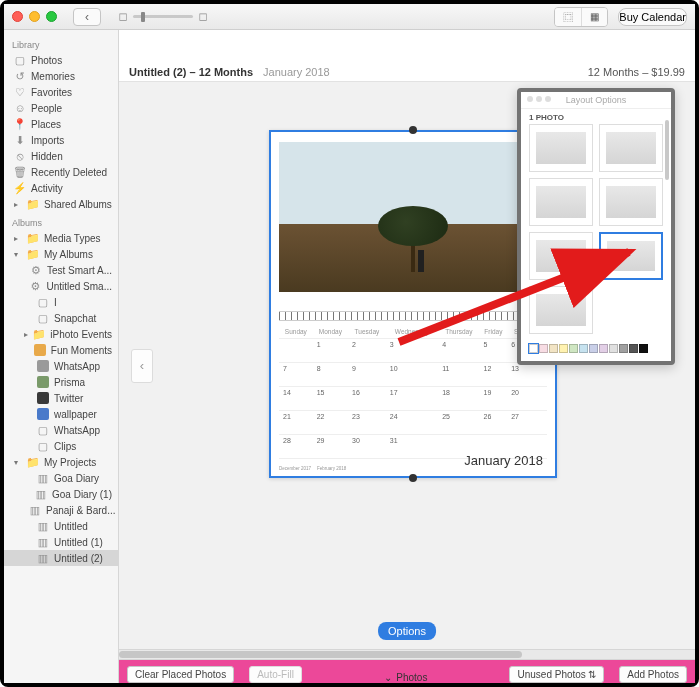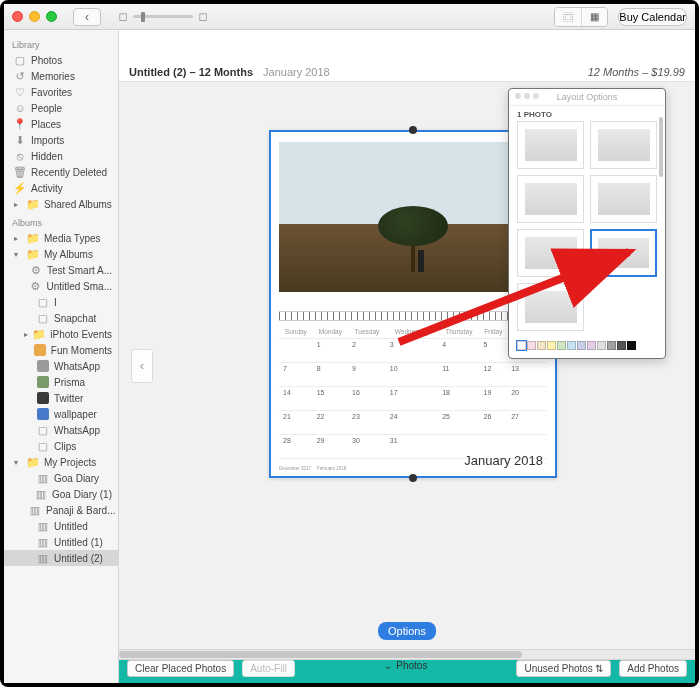--- a/index.html
+++ b/index.html
@@ -26,21 +26,21 @@
 .sb-item { display: flex; align-items: center; gap: 5px; padding: 2px 6px 2px 10px; color: #444; white-space: nowrap; overflow: hidden; text-overflow: ellipsis; }
 .sb-item.indent1 { padding-left: 20px; }
 .sb-item.sel { background: #d6d6d6; }
 .disc { width: 8px; display: inline-block; font-size: 8px; color: #777; }
 .ico { width: 12px; height: 12px; display: inline-flex; align-items: center; justify-content: center; color: #8f8f8f; font-size: 11px; flex-shrink: 0; }
 .ico.colordot { width: 12px; height: 12px; border-radius: 2px; }
 .main { flex: 1; display: flex; flex-direction: column; background: #fff; position: relative; }
 .infobar { height: 20px; border-bottom: 1px solid #e2e2e2; display: flex; align-items: center; padding: 0 10px; font-size: 11px; margin-top: 32px; }
 .infobar .title { font-weight: 600; color: #333; }
 .infobar .sub { color: #999; margin-left: 10px; }
-.infobar .right { margin-left: auto; color: #555; font-style: italic; }
+.infobar .right { margin-left: auto; color: #555; }
 .canvas-area { flex: 1; background: #f1f1f1; position: relative; overflow: hidden; }
 .nav-chev { position: absolute; top: 50%; width: 22px; height: 34px; background: #fdfdfd; border: 1px solid #dcdcdc; border-radius: 3px; display: flex; align-items: center; justify-content: center; color: #999; font-size: 13px; transform: translateY(-50%); }
 .nav-chev.left { left: 12px; }
 .calendar { position: absolute; left: 150px; top: 48px; width: 288px; background: #fff; border: 2px solid #2f7de1; box-shadow: 0 1px 4px rgba(0,0,0,0.15); }
 .cal-handle { position: absolute; left: 50%; width: 8px; height: 8px; background: #333; border-radius: 50%; transform: translateX(-50%); }
 .cal-handle.top { top: -6px; }
 .cal-handle.bot { bottom: -6px; }
 .cal-photo { width: 268px; height: 150px; margin: 10px auto 0; background: linear-gradient(#d6e4ea 0%, #d6e4ea 55%, #6b5233 55%, #4a3a20 100%); position: relative; }
 .tree { position: absolute; left: 50%; bottom: 20px; transform: translateX(-50%); }
 .tree .trunk { width: 4px; height: 32px; background: #3a2a12; margin: 0 auto; }
@@ -49,37 +49,37 @@
 .cal-caption { font-size: 7px; color: #888; text-align: center; padding: 4px 0 8px; }
 .spiral { height: 10px; background: repeating-linear-gradient(90deg, #777 0 1px, transparent 1px 6px); margin: 0 8px; border-top: 1px solid #ccc; border-bottom: 1px solid #ccc; }
 .cal-grid { padding: 4px 8px 4px; }
 .cal-grid table { width: 100%; border-collapse: collapse; font-size: 7px; color: #666; }
 .cal-grid th { font-weight: 400; color: #999; padding: 3px 0; border-bottom: 1px solid #eee; font-size: 6.5px; }
 .cal-grid td { height: 24px; vertical-align: top; border-bottom: 1px solid #eee; padding: 2px 4px; }
 .cal-mini { display: flex; gap: 6px; padding: 4px 8px; }
 .mini { font-size: 4.5px; color: #999; line-height: 1.1; }
 .cal-month { position: absolute; right: 12px; bottom: 8px; font-size: 13px; color: #333; }
 .options-btn { position: absolute; left: 50%; transform: translateX(-50%); top: 540px; background: #2f7de1; color: #fff; border: none; border-radius: 8px; padding: 3px 10px; font-size: 11px; }
-.layout-panel { position: absolute; right: 29px; top: 6px; width: 158px; background: #fff; border: 1px solid #737373; border-radius: 4px; box-shadow: 0 3px 12px rgba(0,0,0,0.2); z-index: 5; }
+.layout-panel { position: absolute; right: 20px; top: 6px; width: 158px; background: #fff; border: 4px solid #737373; border-radius: 4px; box-shadow: 0 3px 12px rgba(0,0,0,0.2); z-index: 5; }
 .lp-head { font-size: 9px; color: #aaa; text-align: center; padding: 3px 0; border-bottom: 1px solid #eee; position: relative; }
 .lp-dots { position: absolute; left: 6px; top: 4px; display: flex; gap: 3px; }
 .lp-dots span { width: 6px; height: 6px; border-radius: 50%; background: #ddd; display: inline-block; }
 .lp-section { font-size: 8px; font-weight: 700; color: #555; padding: 4px 8px 2px; }
 .lp-grid { display: grid; grid-template-columns: 1fr 1fr; gap: 6px; padding: 0 8px 6px; }
 .thumb-card { border: 1px solid #ddd; height: 48px; background: #fff; display: flex; align-items: center; justify-content: center; position: relative; }
 .thumb-card.sel { border: 2px solid #2f7de1; }
 .thumb-inner { width: 80%; height: 70%; background: linear-gradient(#e8e8e8,#d5d5d5); }
 .lp-scroll { position: absolute; right: 2px; top: 28px; width: 4px; height: 60px; background: #c8c8c8; border-radius: 2px; }
 .lp-swatches { display: flex; padding: 4px 8px 8px; gap: 1px; flex-wrap: nowrap; }
 .sw { width: 9px; height: 9px; border: 0.5px solid rgba(0,0,0,0.2); }
 .sw.sel { outline: 1.5px solid #2f7de1; }
 .arrow { position: absolute; left: 250px; top: 150px; z-index: 6; pointer-events: none; }
 .hscroll { height: 10px; background: #e9e9e9; border-top: 1px solid #d6d6d6; position: relative; }
 .hscroll .bar { position: absolute; left: 0; top: 1px; height: 7px; width: 70%; background: #c6c6c6; border-radius: 4px; }
-.toolbar2 { height: 24px; border-top: 1px solid #d6d6d6; background: #14b8a6; display: flex; align-items: flex-start; padding: 0 8px; gap: 8px; font-size: 10px; }
+.toolbar2 { height: 24px; border-top: 1px solid #d6d6d6; background: #ec4899; display: flex; align-items: flex-end; padding: 0 8px; gap: 15px; font-size: 10px; }
 .toolbar2 button { border: 1px solid #c7c7c7; background: #fdfdfd; border-radius: 3px; padding: 2px 7px; font-size: 10px; color: #444; }
 .toolbar2 .disabled { color: #bbb; border-color: #ddd; }
 .toolbar2 .center { margin: 0 auto; display: flex; align-items: center; gap: 4px; color: #333; }
 .toolbar2 .filter { display: flex; align-items: center; gap: 2px; }
 .footer { height: 40px; background: #f2f2f2; border-top: 1px solid #e2e2e2; display: flex; align-items: center; justify-content: center; color: #9a9a9a; font-size: 11px; }
 </style>
 </head>
 <body>
 
 <div class="window">

